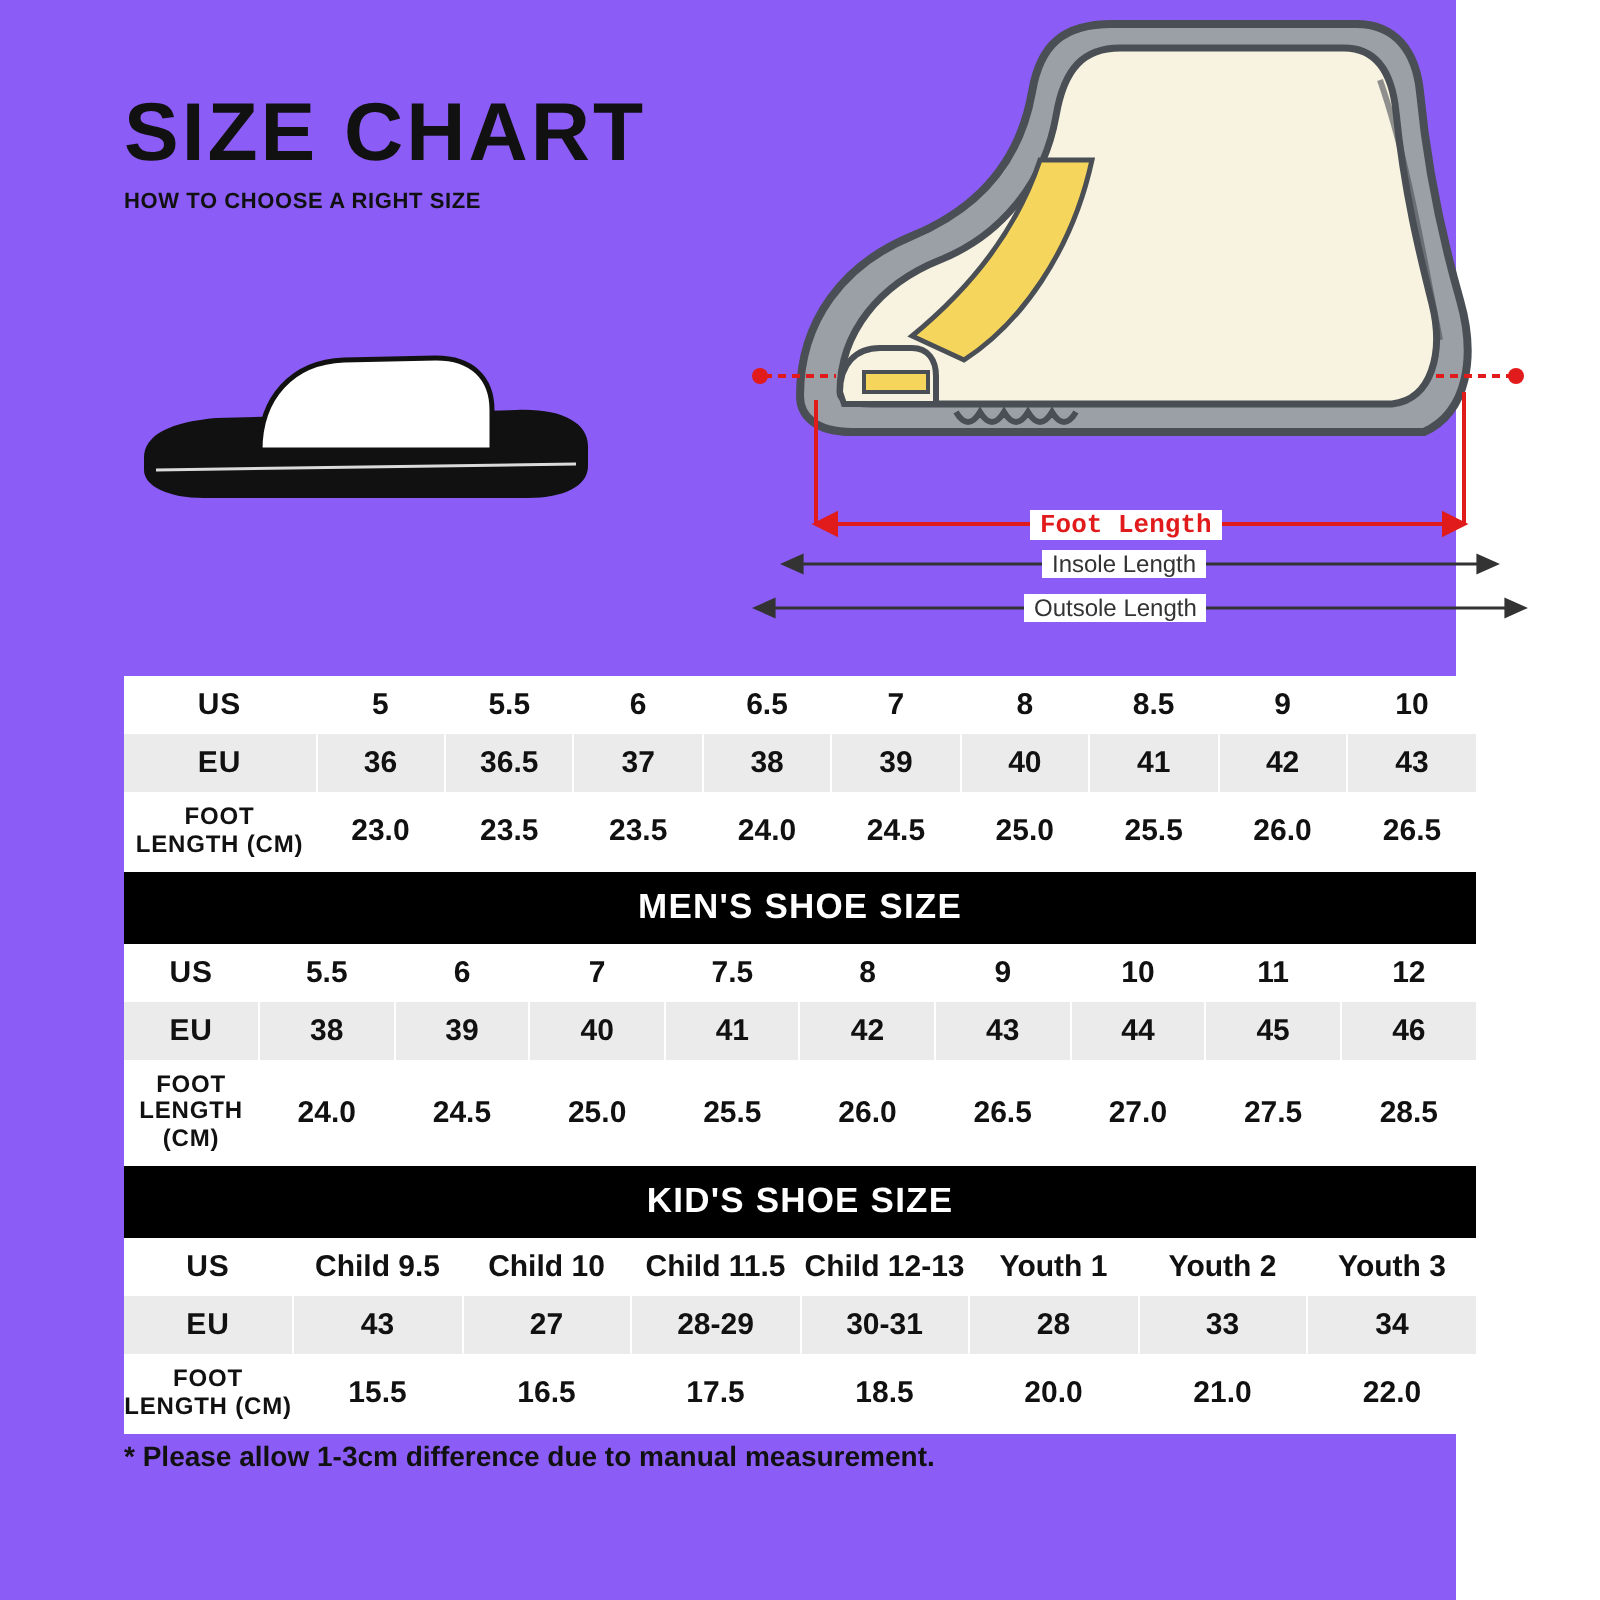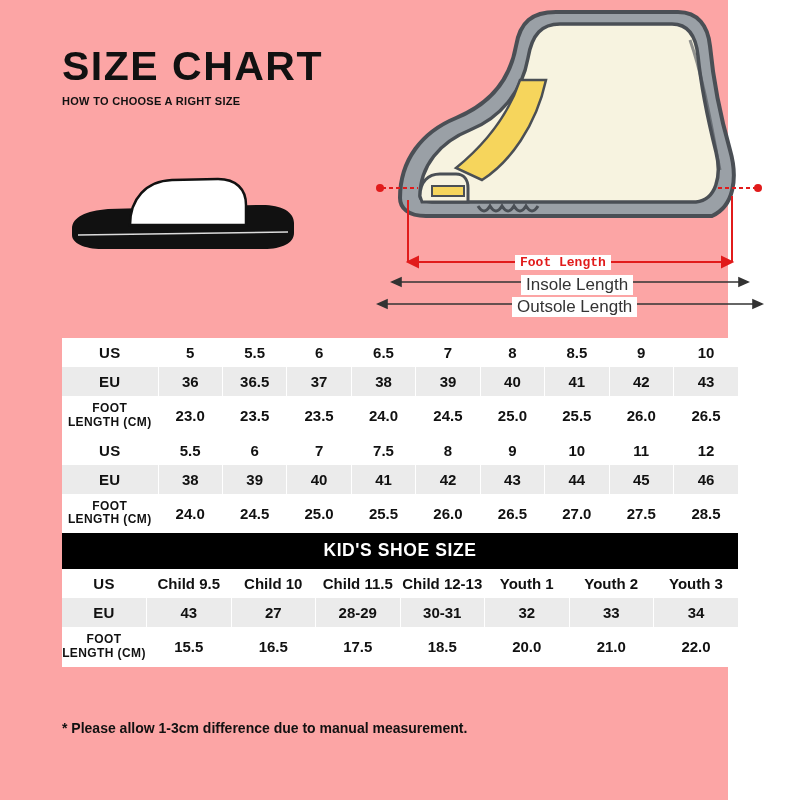--- a/index.html
+++ b/index.html
@@ -7,21 +7,21 @@
     margin: 0; padding: 0;
     width: 800px; height: 800px;
     background: #ffffff;
     font-family: "Liberation Sans", sans-serif;
     color: #111;
     overflow: hidden;
   }
   .page {
     position: relative;
     width: 728px; height: 800px;
-    background: #fca5a5;
+    background: #8b5cf6;
   }
 
   
   .header {
     position: absolute;
     left: 62px; top: 46px;
     width: 320px;
   }
   .title {
     font-size: 41px;
@@ -47,21 +47,21 @@
   }
 
   
   .foot-diagram {
     position: absolute;
     left: 360px; top: 10px;
     width: 420px; height: 310px;
   }
   .measure-label {
     position: absolute;
-    font-size: 17px;
+    font-size: 12px;
     color: #333;
     background: #fff;
     padding: 0 5px;
     white-space: nowrap;
   }
   .measure-label.red {
     color: #e11b1b;
     font-weight: bold;
     font-size: 13px;
     font-family: Liberation Mono, monospace;
@@ -225,20 +225,23 @@
           <td>25.0</td>
           <td>25.5</td>
           <td>26.0</td>
           <td>26.5</td>
         </tr>
       </tbody>
     </table>
 
     <table class="tbl-men">
       <tbody>
+        <tr class="section-head">
+          <td colspan="10">MEN'S SHOE SIZE</td>
+        </tr>
         <tr class="row light">
           <td class="rowhead">US</td>
           <td>5.5</td>
           <td>6</td>
           <td>7</td>
           <td>7.5</td>
           <td>8</td>
           <td>9</td>
           <td>10</td>
           <td>11</td>
@@ -285,21 +288,21 @@
           <td>Youth 1</td>
           <td>Youth 2</td>
           <td>Youth 3</td>
         </tr>
         <tr class="row grey">
           <td class="rowhead">EU</td>
           <td>43</td>
           <td>27</td>
           <td>28-29</td>
           <td>30-31</td>
-          <td>32</td>
+          <td>28</td>
           <td>33</td>
           <td>34</td>
         </tr>
         <tr class="row light">
           <td class="rowhead small">FOOT<br>LENGTH (CM)</td>
           <td>15.5</td>
           <td>16.5</td>
           <td>17.5</td>
           <td>18.5</td>
           <td>20.0</td>

